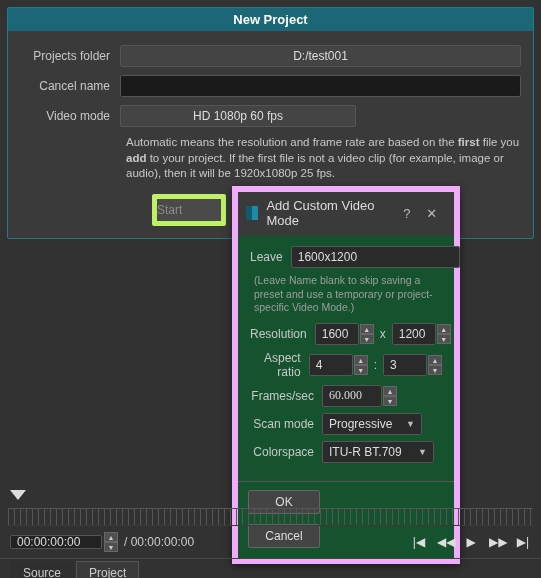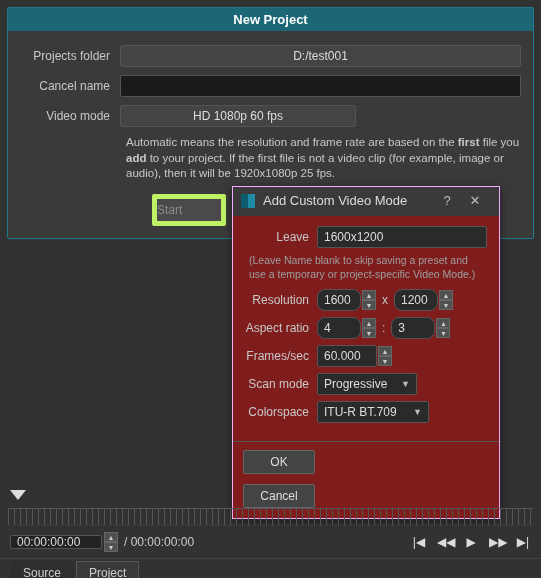--- a/index.html
+++ b/index.html
@@ -70,23 +70,23 @@
     width: 74px;
     text-align: left;
     font-size: 12px;
     margin-left: 40px;
   }
 
   .dialog {
     position: absolute;
     left: 232px;
     top: 186px;
-    width: 268px;
-    background: #7f1d1d;
-    border: 1px solid #f0abfc;
+    width: 228px;
+    background: #14532d;
+    border: 6px solid #f0abfc;
     box-shadow: 0 2px 8px rgba(0,0,0,0.5);
   }
   .dialog-title {
     display: flex;
     align-items: center;
     background: #3a3a3a;
     padding: 6px 10px 8px 8px;
     font-size: 13px;
     color: #dcdcdc;
   }
@@ -100,21 +100,21 @@
   .dialog-body { padding: 10px 12px 4px 12px; }
   .drow { display: flex; align-items: center; margin-bottom: 6px; }
   .dlabel { width: 72px; text-align: right; padding-right: 8px; color: #c8c8c8; font-size: 12px; }
   .dinput {
     background: #2a2a2a; border: 1px solid #555; border-radius: 2px;
     color: #ddd; padding: 3px 6px; font-size: 12px; height: 22px;
   }
   .dinput.name { flex: 1; }
   .hint { font-size: 10.5px; color: #9e9e9e; padding: 0 4px 8px 4px; line-height: 1.3; }
   .spin-wrap { display: inline-flex; align-items: center; }
-  .spin { width: 44px; text-align: left; border-radius: 8px; }
+  .spin { width: 44px; text-align: left; }
   .spin-btns { display: flex; flex-direction: column; margin-left: 1px; }
   .spin-btn {
     width: 14px; height: 10px; background: #505050; color: #ccc;
     font-size: 7px; line-height: 9px; text-align: center; border: 1px solid #666;
   }
   .xsep { margin: 0 6px; color: #c8c8c8; }
   .dselect {
     background: #2a2a2a; border: 1px solid #555; border-radius: 2px;
     color: #ddd; padding: 3px 6px; font-size: 12px; height: 22px;
     display: inline-flex; align-items: center; justify-content: space-between;
@@ -247,21 +247,21 @@
         <div class="spin-btns">
           <div class="spin-btn">▲</div>
           <div class="spin-btn">▼</div>
         </div>
       </div>
     </div>
 
     <div class="drow">
       <div class="dlabel">Frames/sec</div>
       <div class="spin-wrap">
-        <input class="dinput" style="width: 60px;" value="60.000">
+        <input class="dinput" style="width: 60px; font-family: Liberation Serif, serif;" value="60.000">
         <div class="spin-btns">
           <div class="spin-btn">▲</div>
           <div class="spin-btn">▼</div>
         </div>
       </div>
     </div>
 
     <div class="drow">
       <div class="dlabel">Scan mode</div>
       <div class="dselect" style="width:100px">

